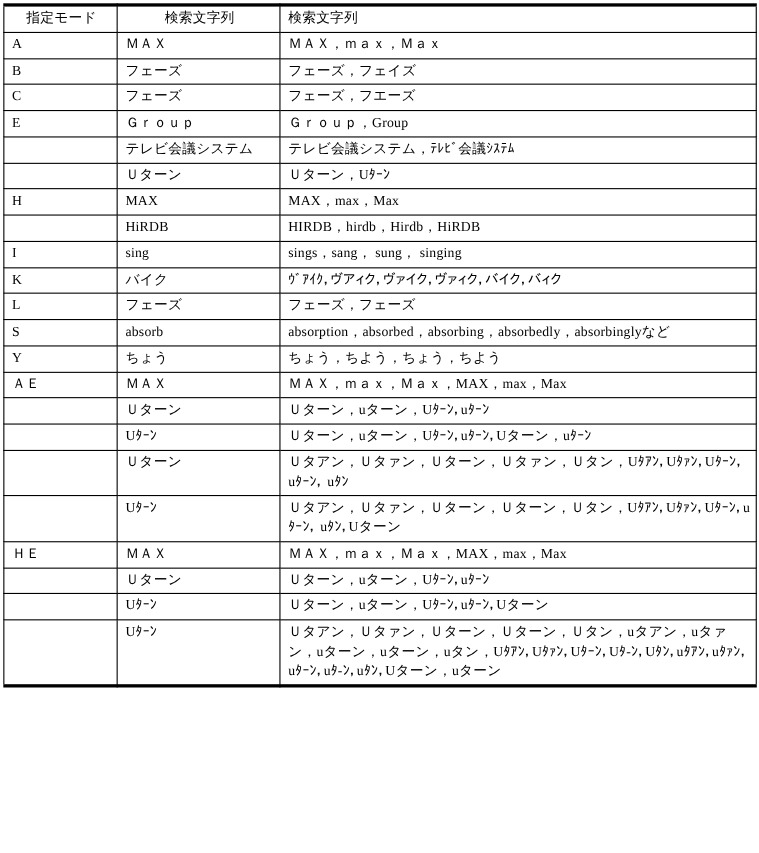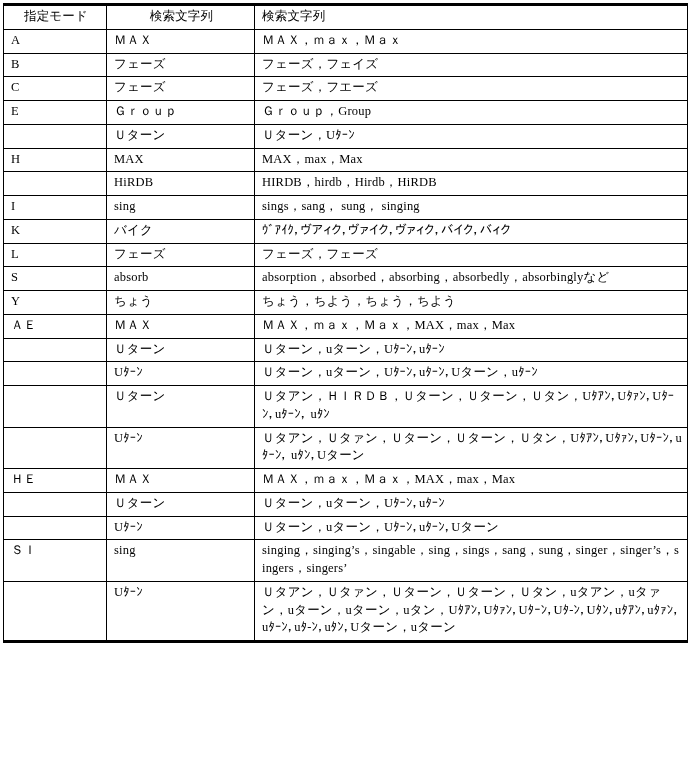--- a/index.html
+++ b/index.html
@@ -122,20 +122,25 @@
           <td class="query-cell">フェーズ</td>
           <td class="exp-cell">フェーズ，フエーズ</td>
         </tr>
         <tr>
           <td class="mode-cell">E</td>
           <td class="query-cell">Ｇｒｏｕｐ</td>
           <td class="exp-cell">Ｇｒｏｕｐ，Group</td>
         </tr>
         <tr>
           <td class="mode-cell mode-blank"></td>
+          <td class="query-cell">テレビ会議システム</td>
+          <td class="exp-cell">テレビ会議システム，ﾃﾚﾋﾞ会議ｼｽﾃﾑ</td>
+        </tr>
+        <tr>
+          <td class="mode-cell mode-blank"></td>
           <td class="query-cell">Ｕターン</td>
           <td class="exp-cell">Ｕターン，Uﾀｰﾝ</td>
         </tr>
         <tr>
           <td class="mode-cell">H</td>
           <td class="query-cell">MAX</td>
           <td class="exp-cell">MAX，max，Max</td>
         </tr>
         <tr>
           <td class="mode-cell mode-blank"></td>
@@ -178,21 +183,21 @@
           <td class="exp-cell">Ｕターン，uターン，Uﾀｰﾝ，uﾀｰﾝ</td>
         </tr>
         <tr>
           <td class="mode-cell mode-blank"></td>
           <td class="query-cell">Uﾀｰﾝ</td>
           <td class="exp-cell">Ｕターン，uターン，Uﾀｰﾝ，uﾀｰﾝ，Uターン，uﾀｰﾝ</td>
         </tr>
         <tr>
           <td class="mode-cell mode-blank"></td>
           <td class="query-cell">Ｕターン</td>
-          <td class="exp-cell">Ｕタアン，ＨＩＲＤＢ，Ｕターン，Ｕターン，Ｕタン，Uﾀｱﾝ，Uﾀｧﾝ，Uﾀｰﾝ，uﾀｰﾝ， uﾀﾝ</td>
+          <td class="exp-cell">Ｕタアン，Ｕタァン，Ｕターン，Ｕタァン，Ｕタン，Uﾀｱﾝ，Uﾀｧﾝ，Uﾀｰﾝ，uﾀｰﾝ， uﾀﾝ</td>
         </tr>
         <tr>
           <td class="mode-cell mode-blank"></td>
           <td class="query-cell">Uﾀｰﾝ</td>
           <td class="exp-cell">Ｕタアン，Ｕタァン，Ｕターン，Ｕターン，Ｕタン，Uﾀｱﾝ，Uﾀｧﾝ，Uﾀｰﾝ，uﾀｰﾝ， uﾀﾝ，Uターン</td>
         </tr>
         <tr>
           <td class="mode-cell">ＨＥ</td>
           <td class="query-cell">ＭＡＸ</td>
           <td class="exp-cell">ＭＡＸ，ｍａｘ，Ｍａｘ，MAX，max，Max</td>
@@ -201,25 +206,20 @@
           <td class="mode-cell mode-blank"></td>
           <td class="query-cell">Ｕターン</td>
           <td class="exp-cell">Ｕターン，uターン，Uﾀｰﾝ，uﾀｰﾝ</td>
         </tr>
         <tr>
           <td class="mode-cell mode-blank"></td>
           <td class="query-cell">Uﾀｰﾝ</td>
           <td class="exp-cell">Ｕターン，uターン，Uﾀｰﾝ，uﾀｰﾝ，Uターン</td>
         </tr>
         <tr>
-          <td class="mode-cell">ＳＩ</td>
-          <td class="query-cell">sing</td>
-          <td class="exp-cell">singing，singing’s，singable，sing，sings，sang，sung，singer，singer’s，singers，singers’</td>
-        </tr>
-        <tr>
           <td class="mode-cell mode-blank"></td>
           <td class="query-cell">Uﾀｰﾝ</td>
           <td class="exp-cell">Ｕタアン，Ｕタァン，Ｕターン，Ｕターン，Ｕタン，uタアン，uタァン，uターン，uターン，uタン，Uﾀｱﾝ，Uﾀｧﾝ，Uﾀｰﾝ，Uﾀ-ﾝ，Uﾀﾝ，uﾀｱﾝ，uﾀｧﾝ，uﾀｰﾝ，uﾀ-ﾝ，uﾀﾝ，Uターン，uターン</td>
         </tr>
       </tbody>
   </table>
 
 </div>
 
 </body></html>

